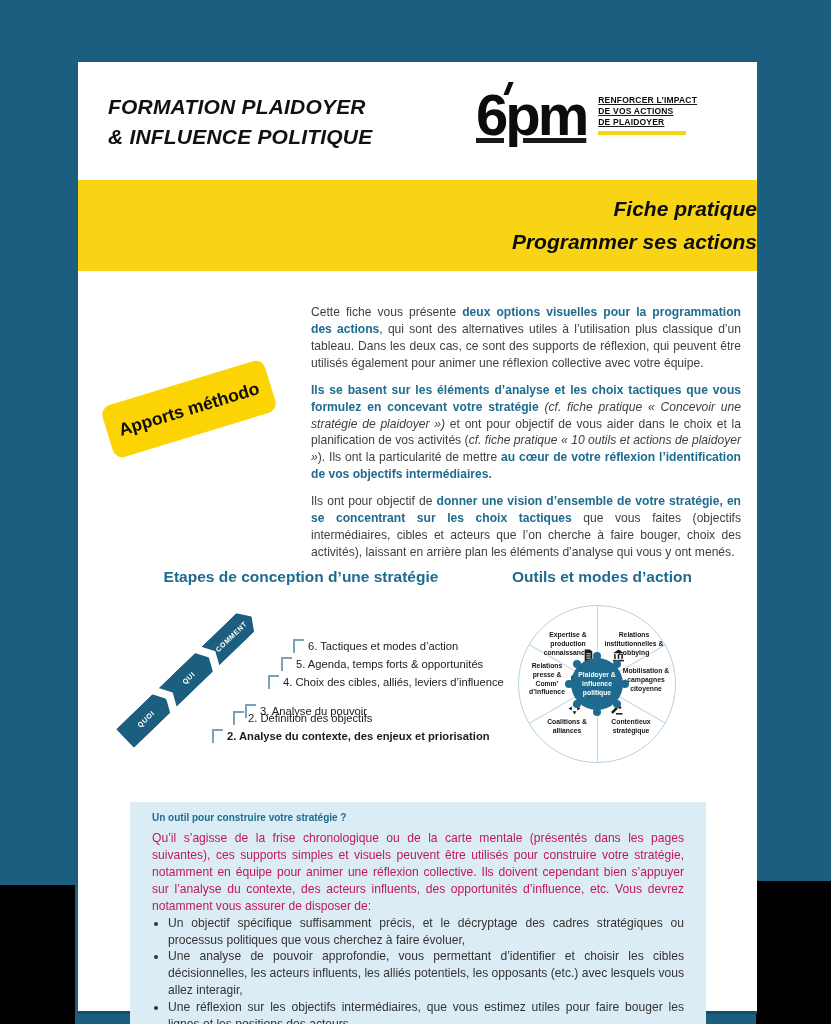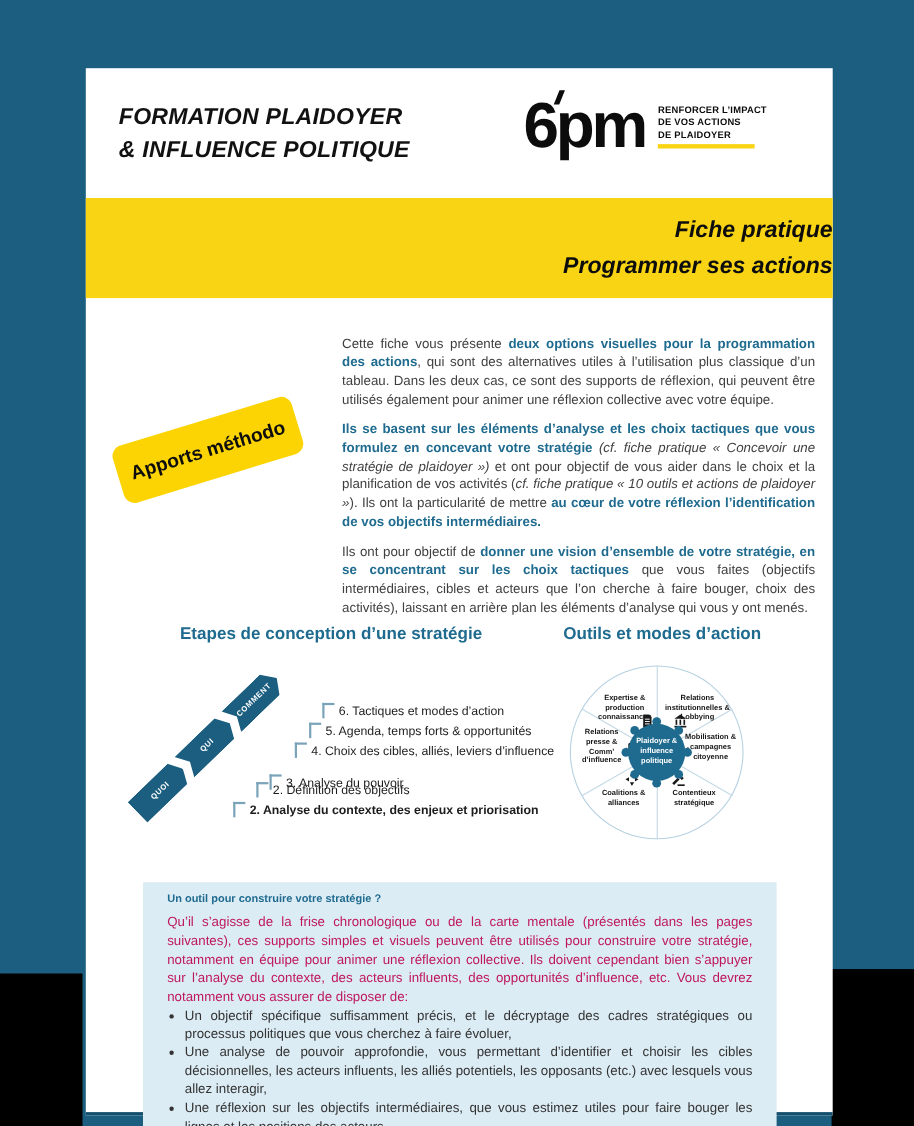--- a/index.html
+++ b/index.html
@@ -13,21 +13,21 @@
        font-family:"Liberation Sans", sans-serif;color:var(--ink);}
   .page{position:absolute;left:78px;top:62px;width:679px;height:952px;background:#fff;
         border-bottom:3px solid var(--teal-dark);}
   .black-corner{position:absolute;background:#000;}
   .black-left{left:0;top:885px;width:75px;height:139px;}
   .black-right{left:756px;top:881px;width:75px;height:143px;}
 
   
   .doc-title{position:absolute;left:30px;top:30px;font-size:21px;font-weight:bold;
              font-style:italic;line-height:1.45;letter-spacing:.2px;color:#111;}
-  .logo-wrap{position:absolute;left:398px;top:24px;display:flex;align-items:center;gap:12px;}
+  .logo-wrap{position:absolute;left:398px;top:24px;display:flex;align-items:center;gap:12px;text-decoration:underline;}
   .logo-text{position:relative;font-size:58px;font-weight:800;letter-spacing:-3px;color:#0c0c0c;
              line-height:1;}
   .logo-accent{position:absolute;left:30px;top:-4px;width:5px;height:13px;background:#0c0c0c;
                transform:skewX(-22deg);}
   .tagline{font-size:8.5px;font-weight:bold;line-height:1.3;color:#0c0c0c;letter-spacing:.2px;}
   .tagline-underline{width:88px;height:4px;background:var(--yellow);margin-top:3px;}
 
   
   .banner{position:absolute;left:0;top:118px;width:100%;height:91px;background:var(--yellow);
           display:flex;flex-direction:column;justify-content:center;align-items:flex-end;}

